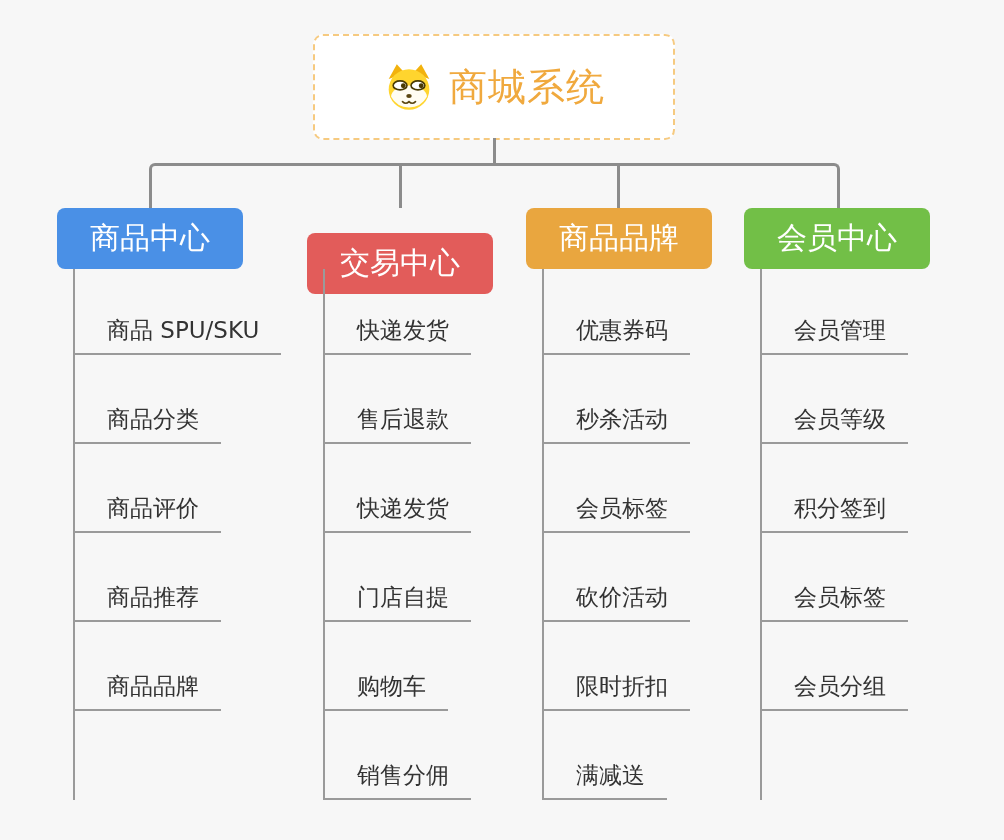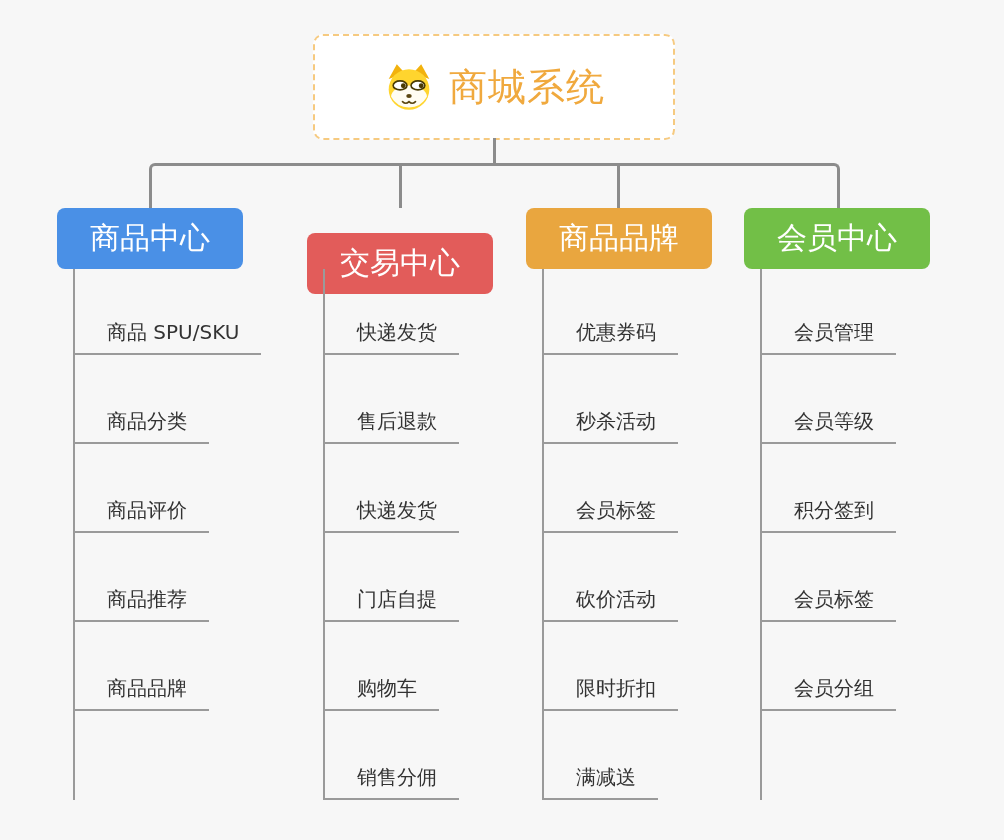--- a/index.html
+++ b/index.html
@@ -78,21 +78,21 @@
     position:absolute;
     left:16px; top:61px;
   }
   .child-row{
     height:89px;
     display:flex;
     align-items:flex-end;
   }
   .child-row:first-child{ height:86px; }
   .child-item{
-    font-size:20px;
+    font-size:23px;
     color:#333333;
     padding:0 22px 7px 34px;
     border-bottom:2px solid #9a9a9a;
     white-space:nowrap;
   }
 </style>
 </head>
 <body>
 
 <div class="canvas">

